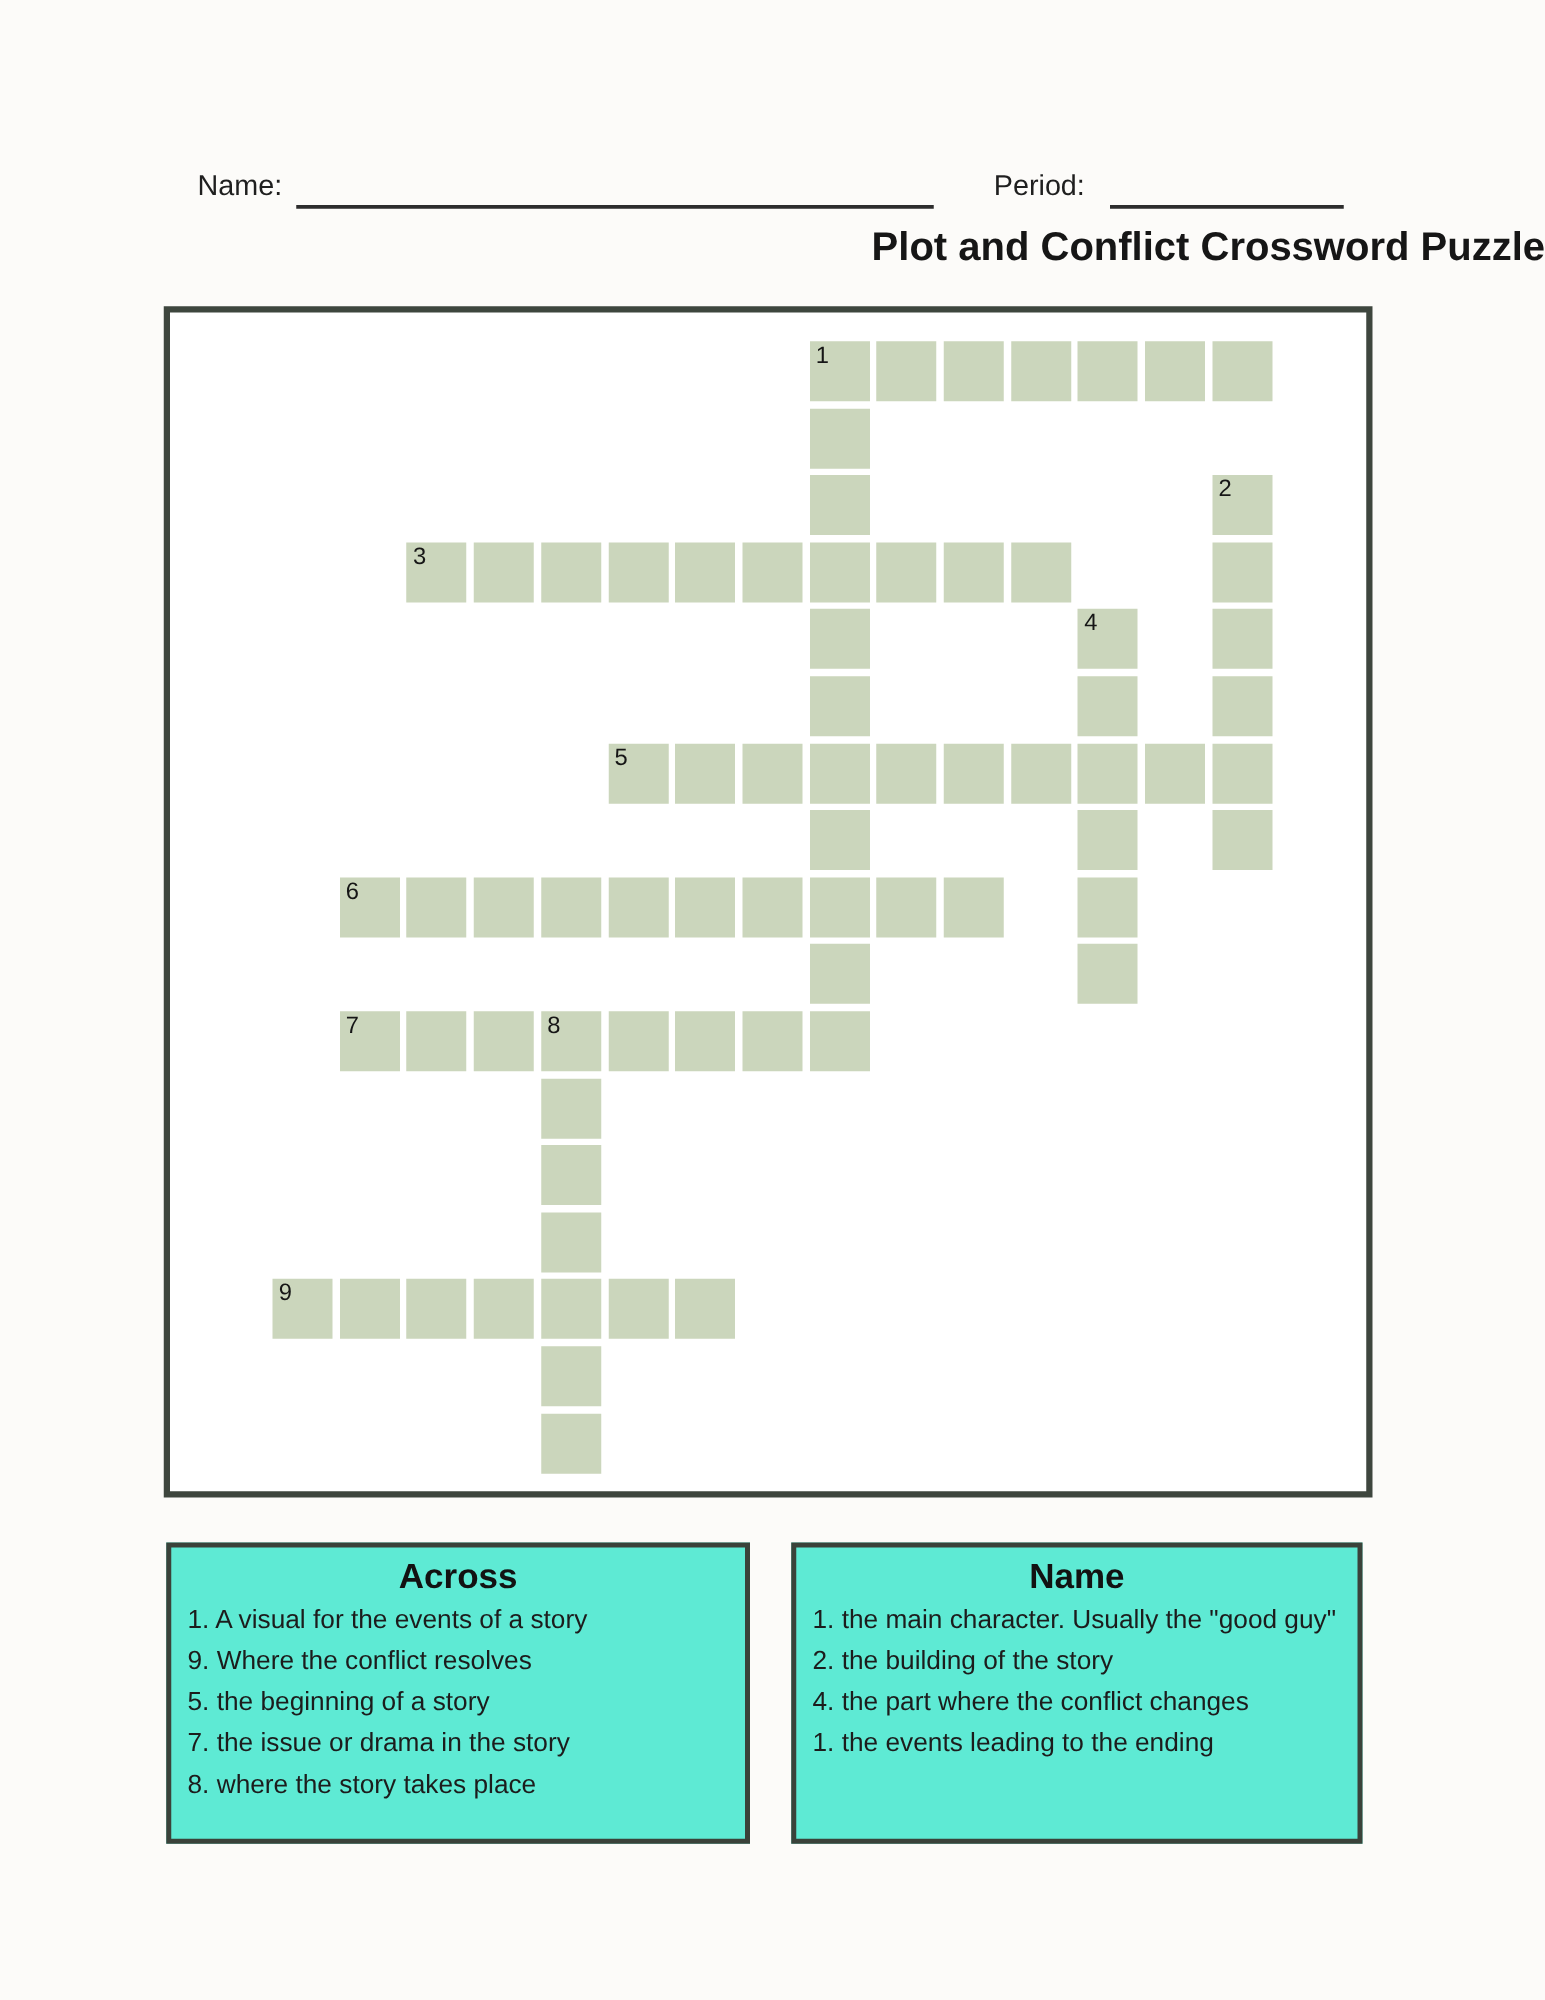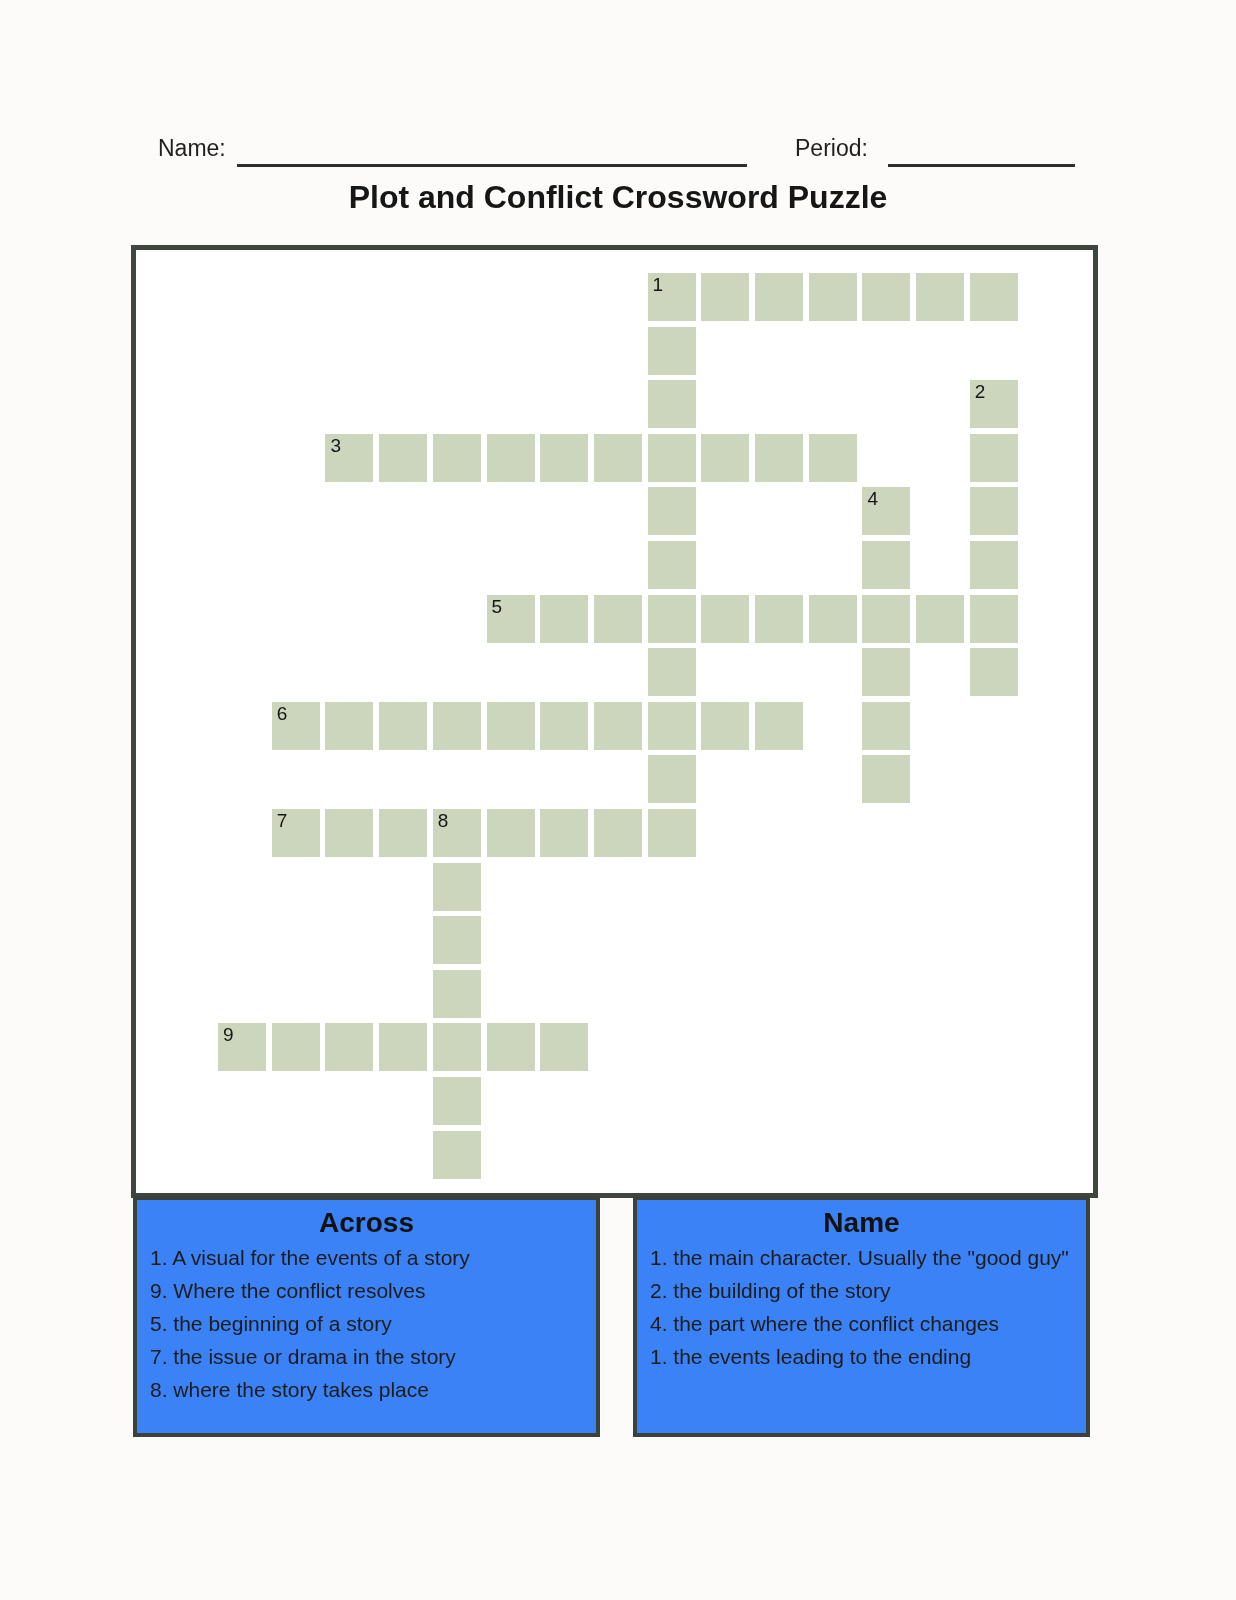--- a/index.html
+++ b/index.html
@@ -14,42 +14,42 @@
 
   
   .hdr-label{position:absolute;font-size:23px;color:#1f1f1f;}
   .name-label{left:158px;top:135px;}
   .period-label{left:795px;top:135px;}
   .fill-line{position:absolute;height:3px;background:#2d2d2d;}
   .name-line{left:237px;top:164px;width:510px;}
   .period-line{left:888px;top:164px;width:187px;}
   .title{
     position:absolute;left:0;top:179px;width:1236px;margin:0;
-    text-align:center;font-size:32px;font-weight:700;color:#161616;
+    text-align:right;font-size:32px;font-weight:700;color:#161616;
     letter-spacing:0px;
   }
 
   
   .grid-box{
     position:absolute;left:131px;top:245px;width:967px;height:953px;
     box-sizing:border-box;border:5px solid #3e463e;background:#ffffff;
   }
   .cell{
     position:absolute;width:48px;height:48px;
     background:#cbd6bc;
   }
   .num{
     position:absolute;left:5px;top:1px;
     font-size:19px;line-height:1.2;color:#161616;
   }
 
   
   .clue-box{
-    position:absolute;top:1196px;height:241px;
-    box-sizing:border-box;border:4px solid #3a423a;background:#3b82f6;
+    position:absolute;top:1234px;height:241px;
+    box-sizing:border-box;border:4px solid #3a423a;background:#5eead4;
     padding:5px 13px 0 13px;
   }
   .clue-box.across{left:133px;width:467px;}
   .clue-box.down{left:633px;width:457px;}
   .clue-box h2{
     margin:2px 0 2px 0;text-align:center;
     font-size:28px;font-weight:700;color:#121212;
   }
   .clue-box ul{
     list-style:none;margin:2px 0 0 0;padding:0;

